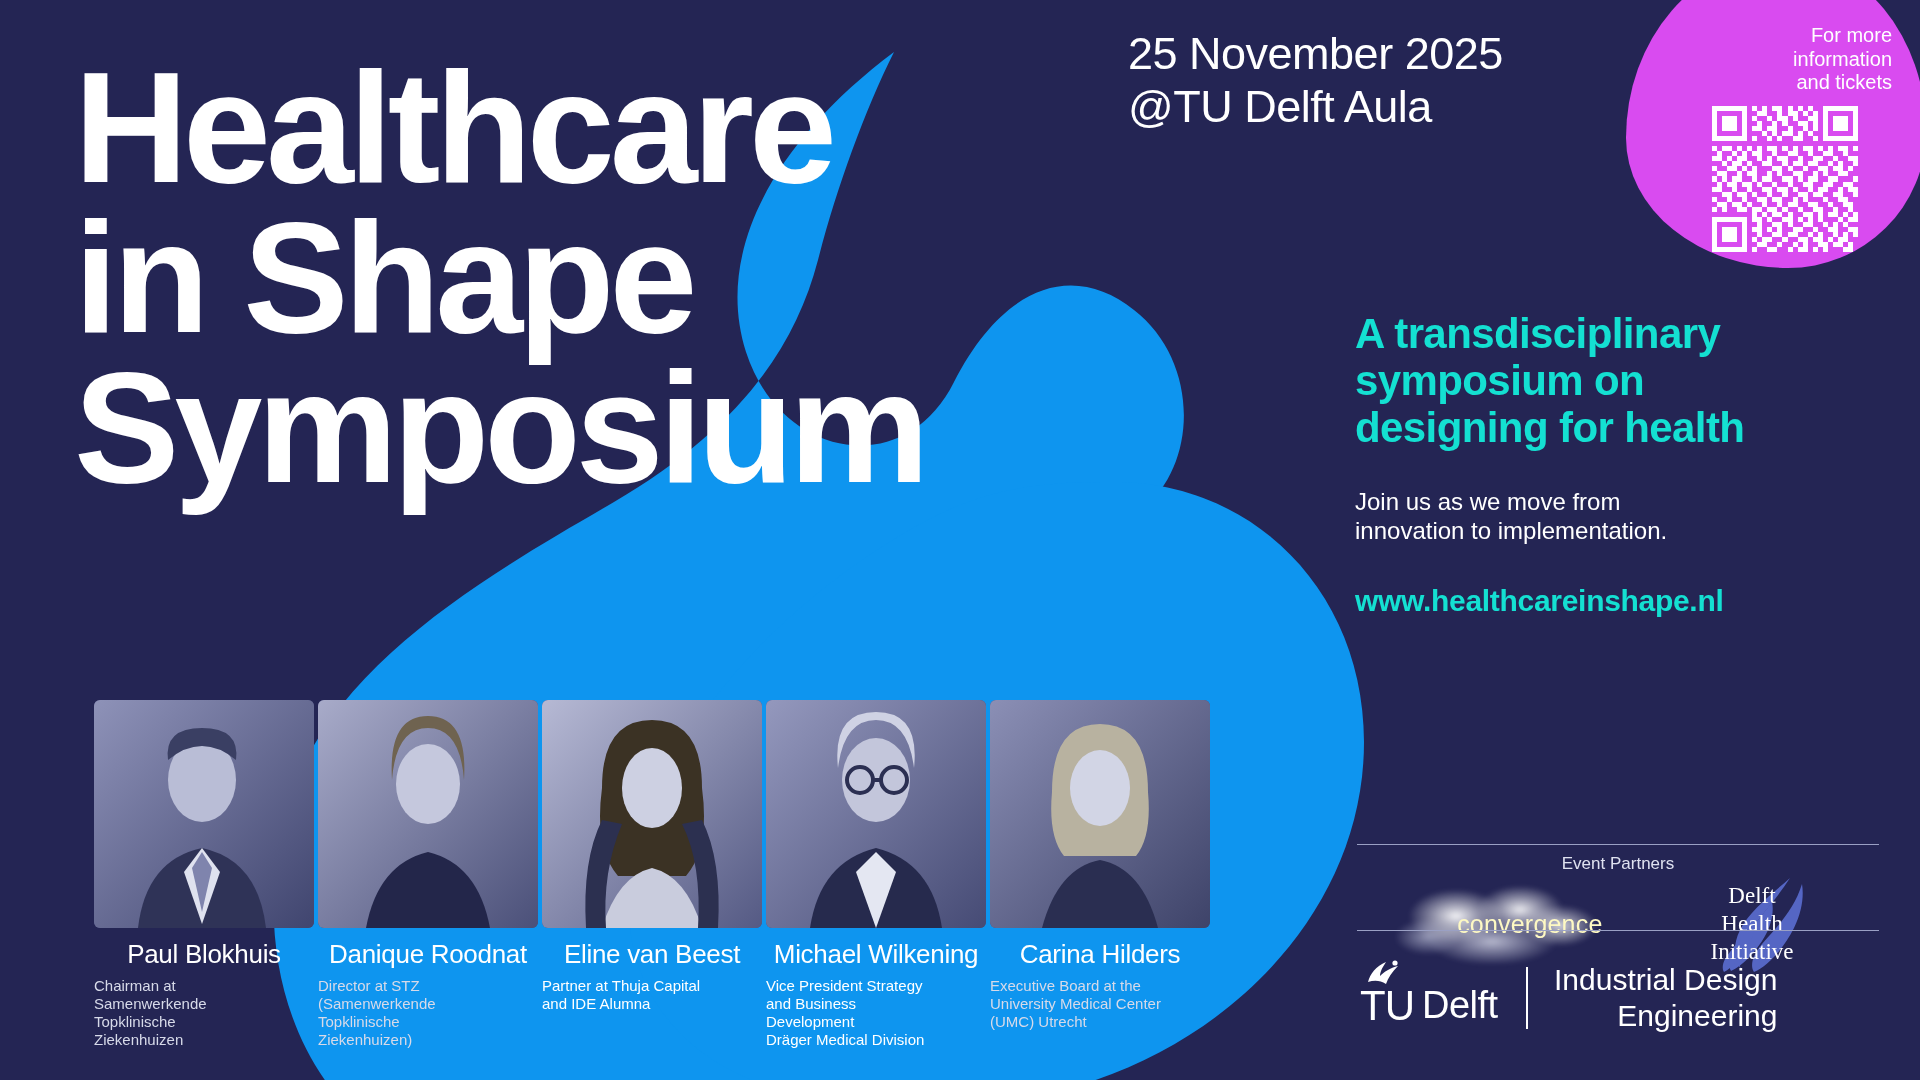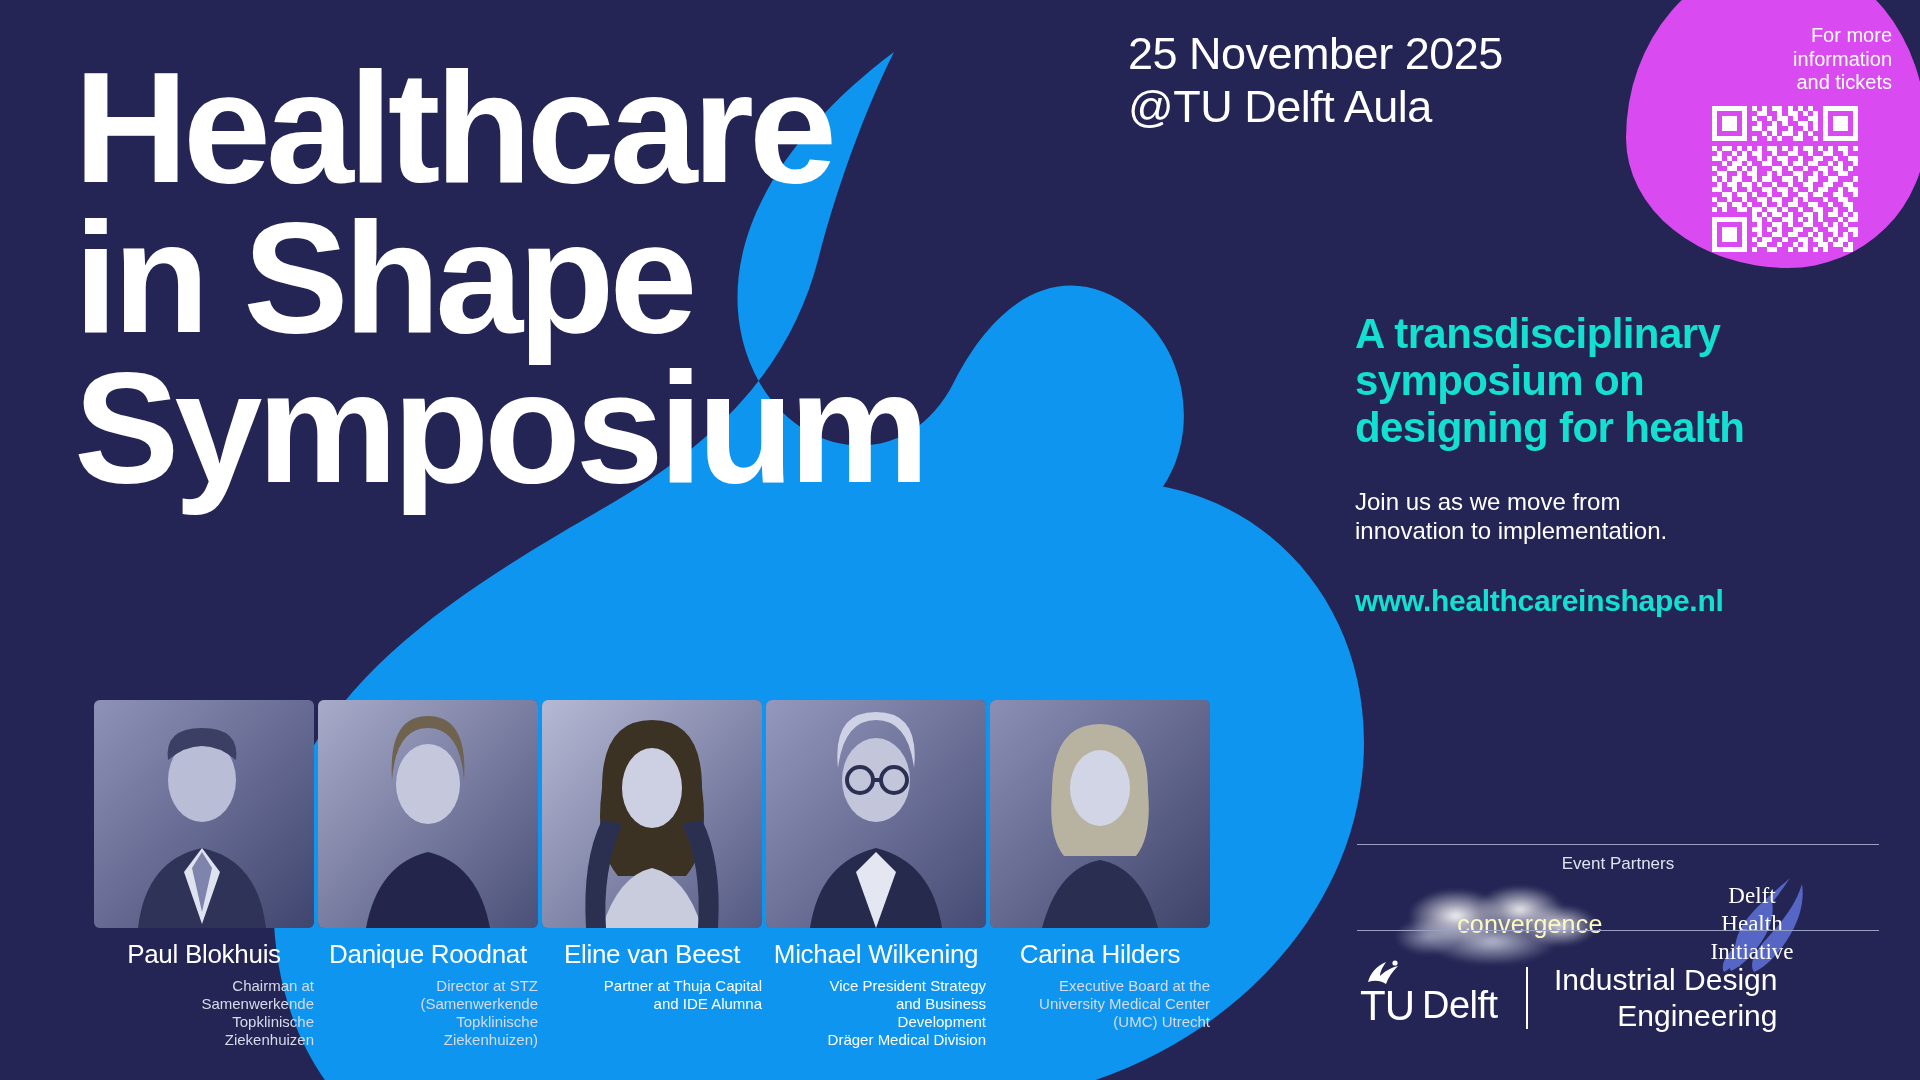--- a/index.html
+++ b/index.html
@@ -160,21 +160,21 @@
   .spk-photo{
     width:220px; height:228px; border-radius:6px; overflow:hidden;
     position:relative; background:#4a4e82;
   }
   .spk-photo svg{ display:block; width:100%; height:100%; }
   .spk-name{
     text-align:center; color:#ffffff; font-size:26px; margin-top:11px;
     letter-spacing:-.3px; white-space:nowrap;
   }
   .spk-role{
-    text-align:right; color:#d7dae9; font-size:15px; line-height:1.19;
+    text-align:left; color:#d7dae9; font-size:15px; line-height:1.19;
     margin-top:7px; white-space:pre-line;
   }
   .spk.on-blue .spk-name, .spk.on-blue .spk-role{ color:#ffffff; }
 </style>
 </head>
 <body>
 
 <svg id="blobs" viewBox="0 0 1920 1080" preserveAspectRatio="none">
   <defs>
     <clipPath id="blobClip">

